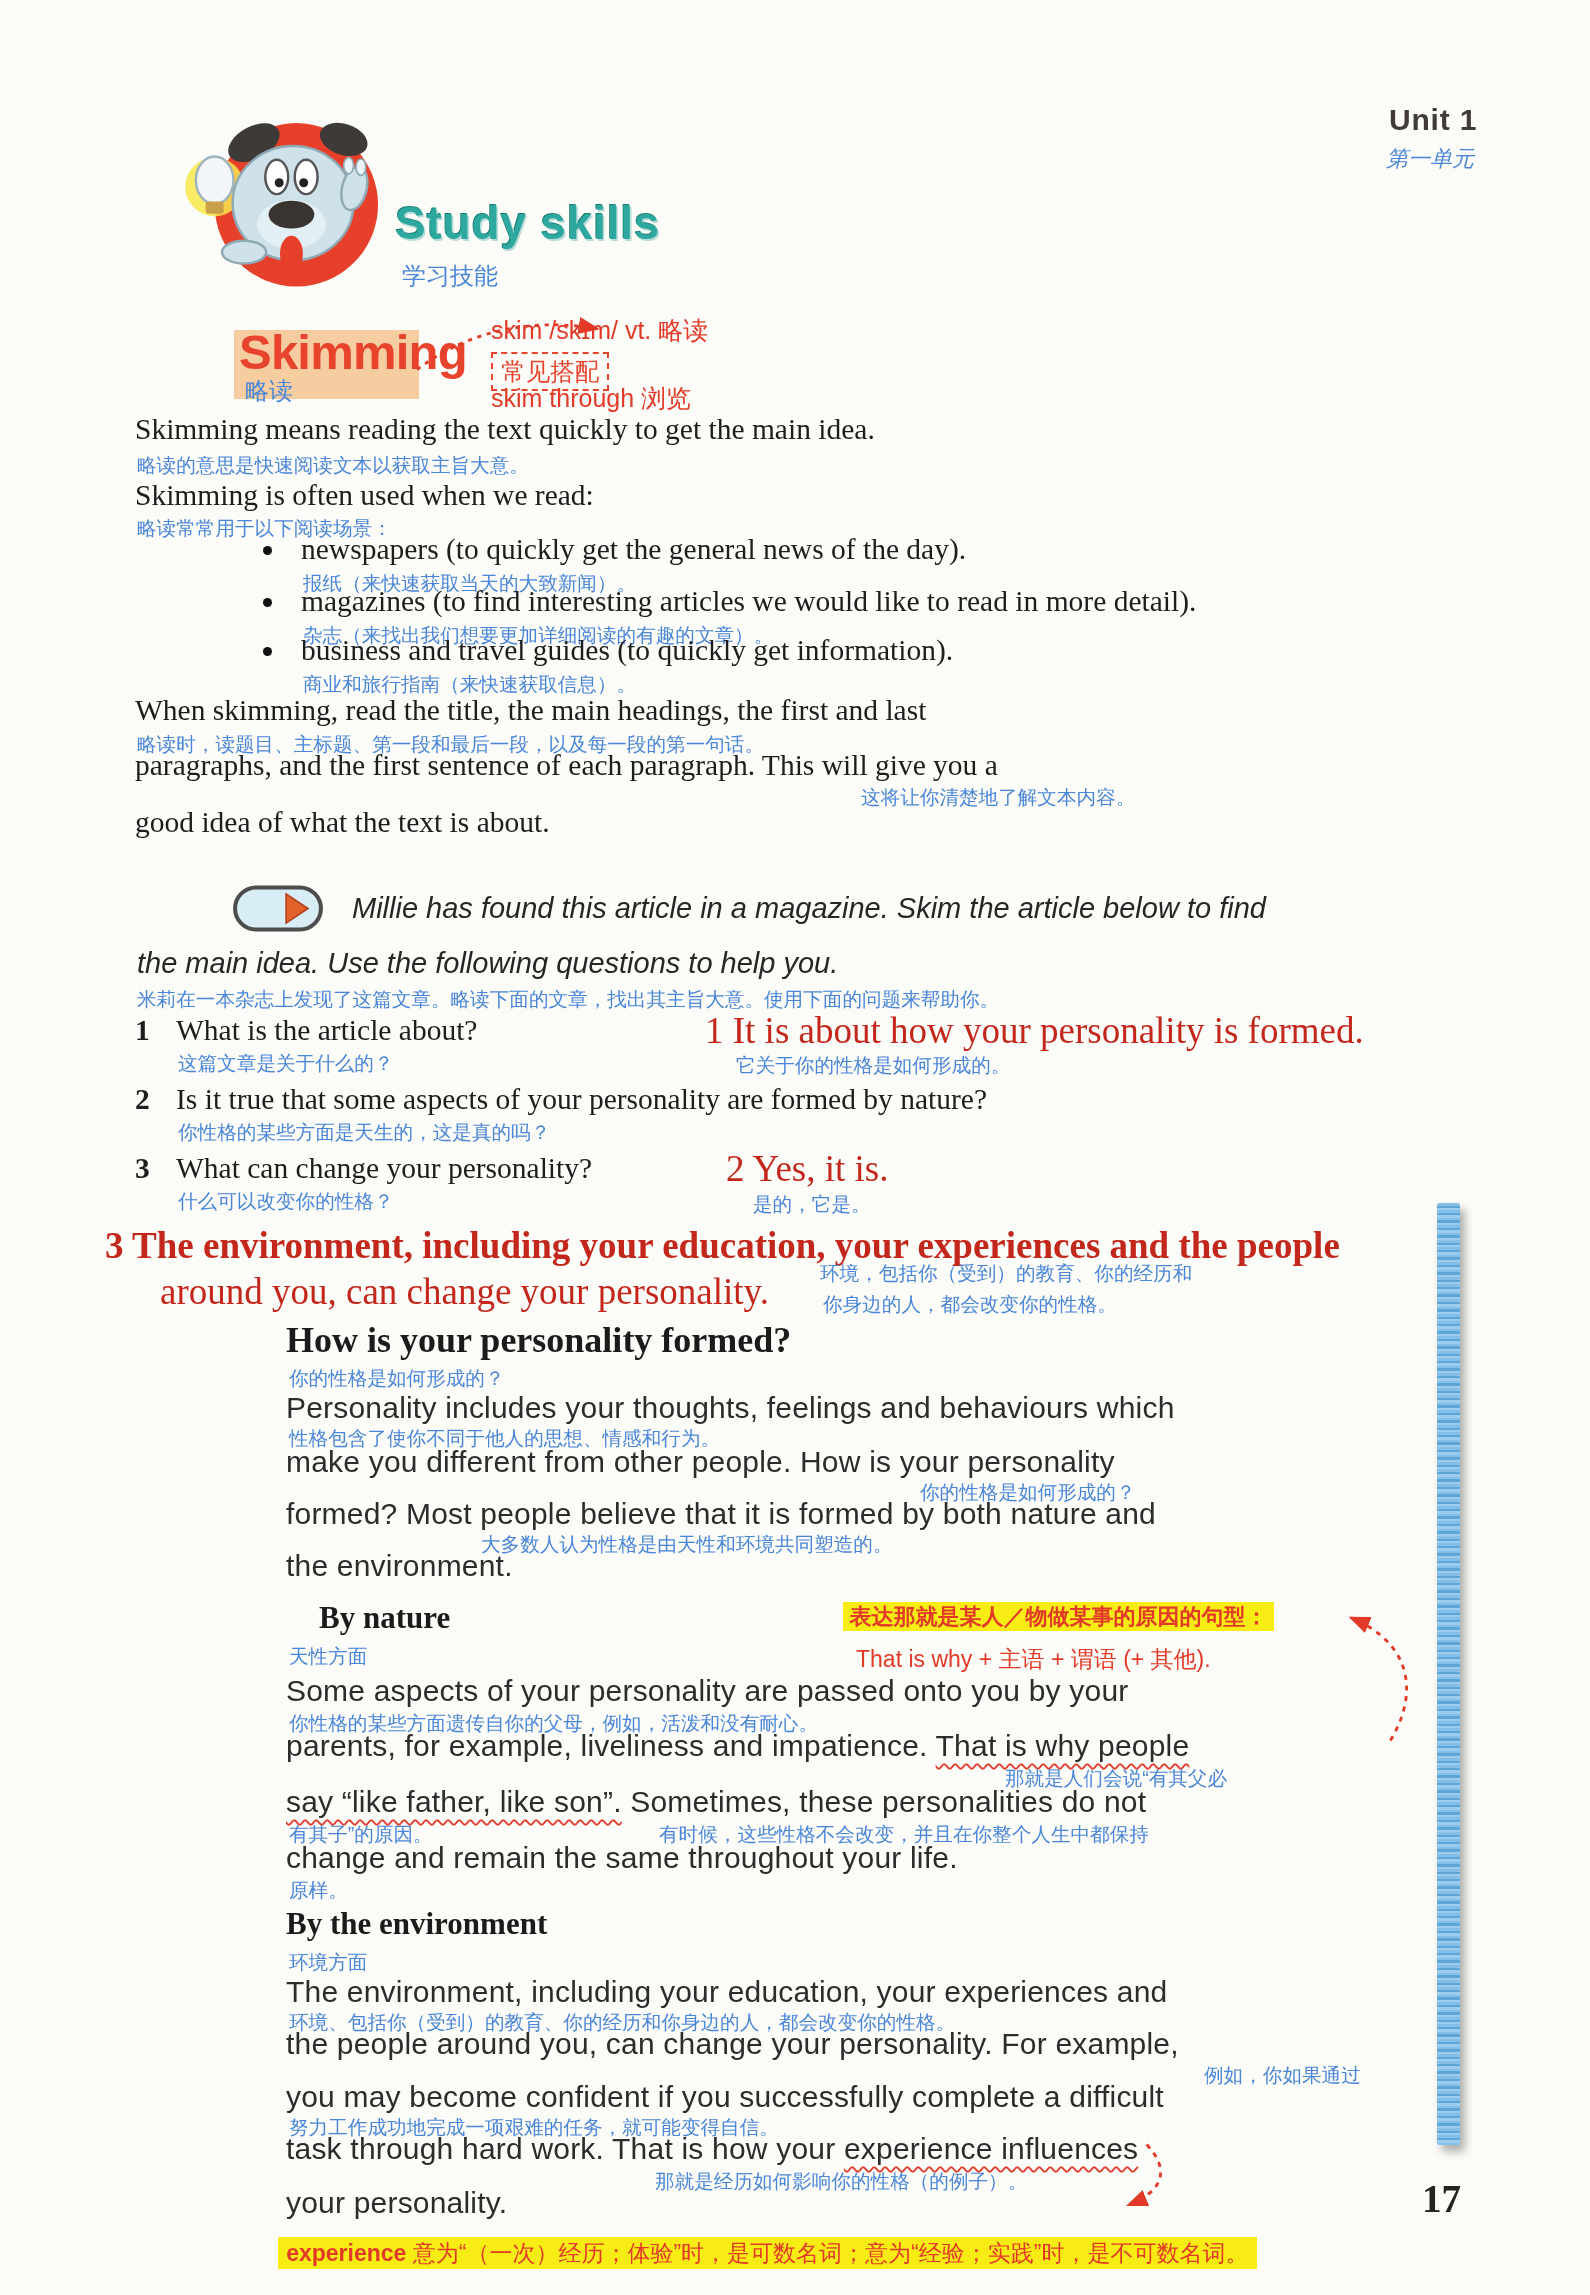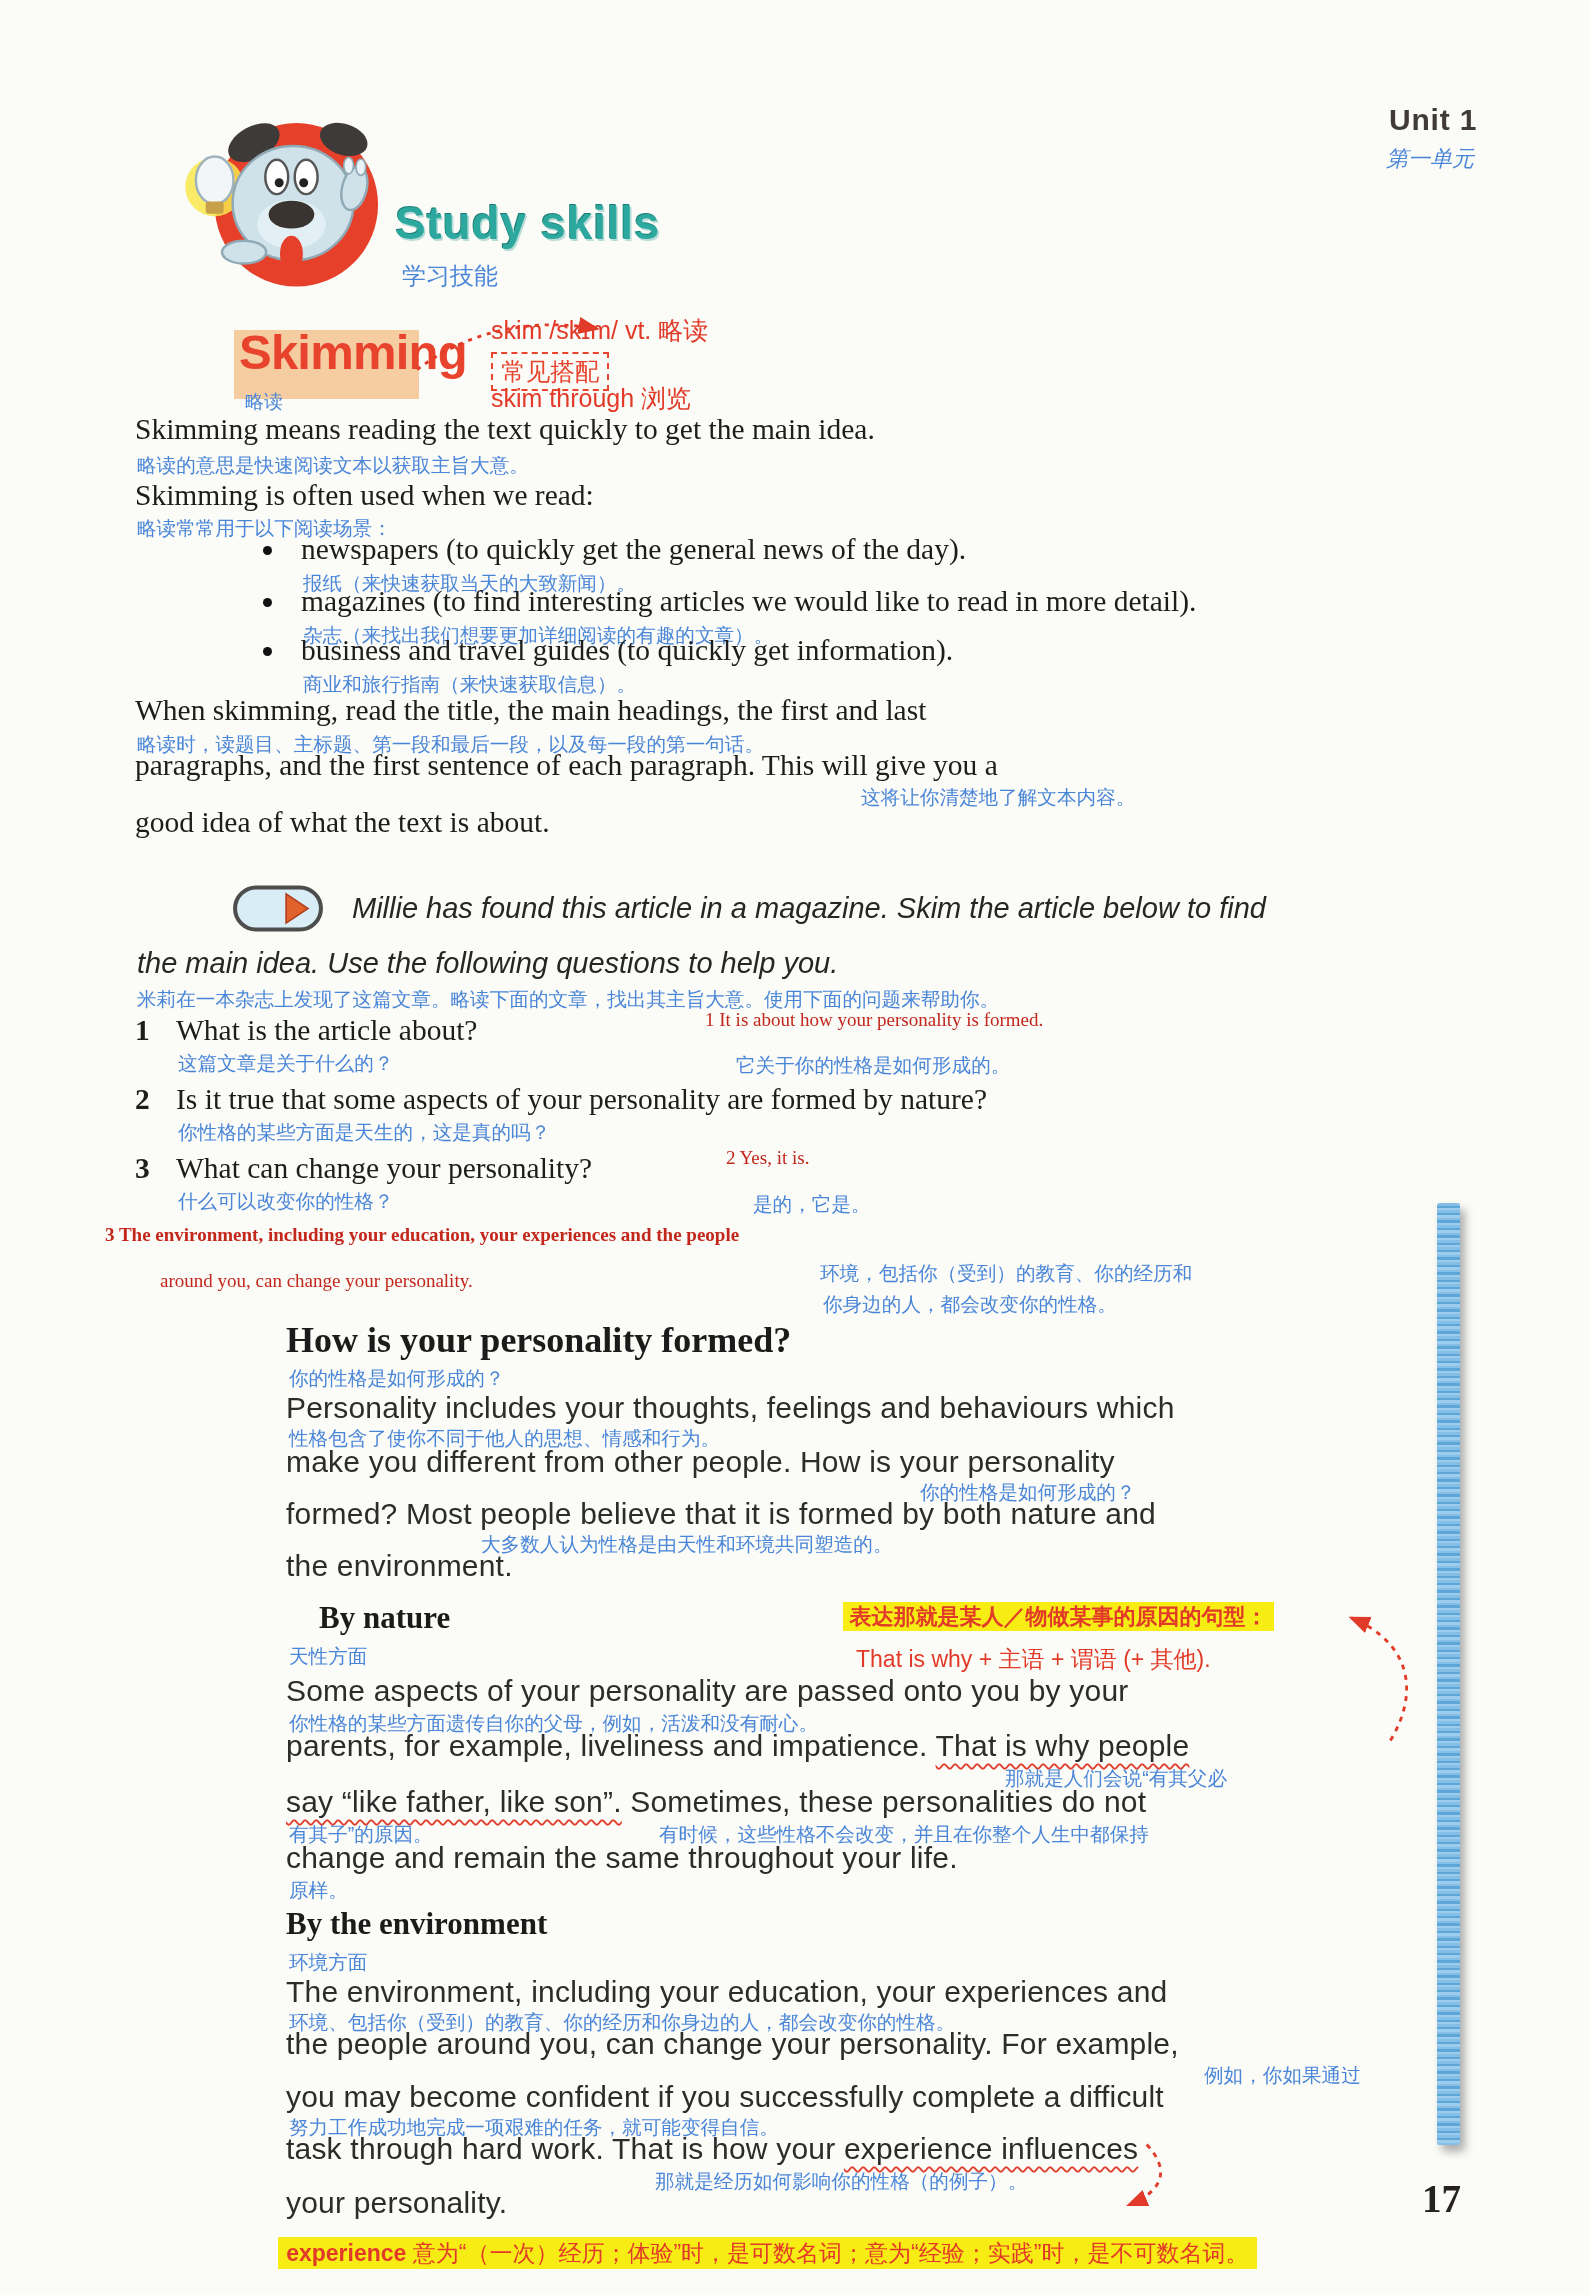--- a/index.html
+++ b/index.html
@@ -8,21 +8,21 @@
     background:#fbfbf7;
     font-family:"Liberation Sans","DejaVu Sans",sans-serif;
     overflow:hidden;
   }
   .abs { position:absolute; white-space:nowrap; }
   .serif { font-family:"Liberation Serif","DejaVu Serif",serif; }
   .zh    { color:#4a86d8; font-size:20.5px; }
   .zh-sm { color:#4a86d8; font-size:19.6px; }
   .en-body { font-size:29.5px; color:#1d1d1d; }
   .art     { font-size:30px; color:#2c2c2c; letter-spacing:0.2px; }
-  .red-ans { color:#c3271c; font-size:19px; }
+  .red-ans { color:#c3271c; font-size:37px; }
   .red-note{ color:#e23a28; }
   .bold { font-weight:bold; }
   .italic { font-style:italic; }
   .wavy {
     text-decoration-line:underline;
     text-decoration-style:wavy;
     text-decoration-color:#e04030;
     text-decoration-thickness:2px;
     text-underline-offset:7.4px;
   }
@@ -71,21 +71,21 @@
     <ellipse cx="204" cy="80" rx="6" ry="10" fill="#e8f2f7" stroke="#8fa9b5" stroke-width="2"></ellipse>
     <ellipse cx="219" cy="82" rx="6" ry="10" fill="#e8f2f7" stroke="#8fa9b5" stroke-width="2"></ellipse>
     <ellipse cx="76" cy="186" rx="27" ry="14" fill="#cfe2ea" stroke="#8fa9b5" stroke-width="3"></ellipse>
   </svg>
 </div>
 <div class="abs teal-title" style="left:395px; top:196px;">Study skills</div>
 <div class="abs zh" style="left:402px; top:260px; font-size:24px;">学习技能</div>
 
 <div class="abs skim-hl" style="left:234px; top:330px; width:185px; height:69px;"></div>
 <div class="abs" style="left:239px; top:324px; font-size:49px; font-weight:bold; color:#e8432d; letter-spacing:-0.8px;">Skimming</div>
-<div class="abs zh" style="left:245px; top:389px; font-size:19px;">略读</div>
+<div class="abs zh" style="left:245px; top:375px; font-size:24px;">略读</div>
 
 <div class="abs red-note" style="left:491px; top:314px; font-size:25px;">skim /skɪm/ vt. 略读</div>
 <div class="abs" style="left:491px; top:352px; font-size:24.5px;">
   <span class="dashed-box">常见搭配</span>
 </div>
 <div class="abs red-note" style="left:491px; top:382px; font-size:25px;">skim through 浏览</div>
 
 <div class="abs serif en-body" style="left:135px; top:413px;">Skimming means reading the text quickly to get the main idea.</div>
 <div class="abs zh-sm" style="left:137px; top:452px;">略读的意思是快速阅读文本以获取主旨大意。</div>
 <div class="abs serif en-body" style="left:135px; top:479px;">Skimming is often used when we read:</div>

